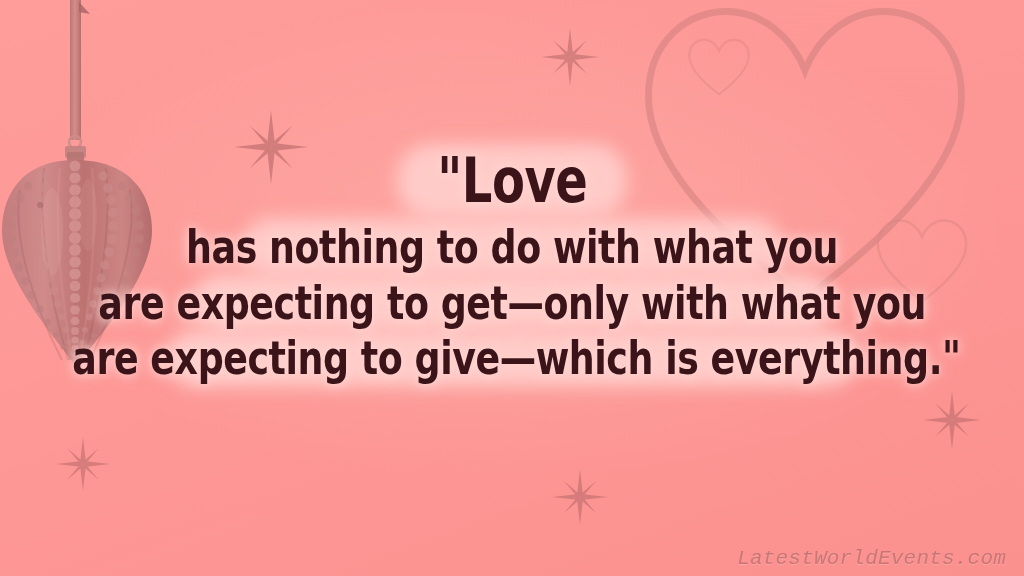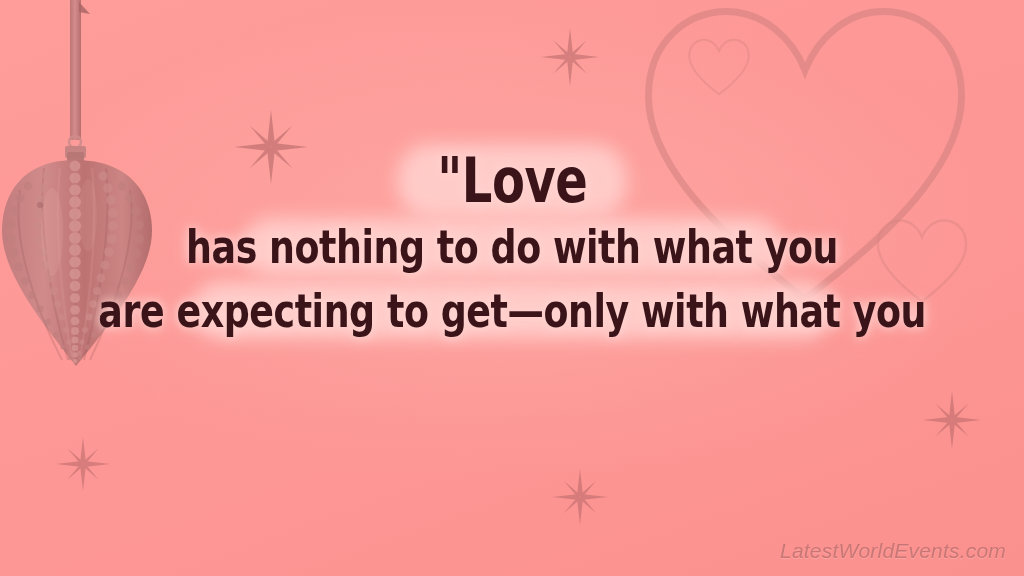--- a/index.html
+++ b/index.html
@@ -66,32 +66,32 @@
     z-index: 1;
     display: inline-block;
     transform: scaleX(0.86);
     transform-origin: center;
     text-shadow:
       0 0 10px rgba(255,214,211,0.95),
       0 0 18px rgba(255,214,211,0.7);
   }
   #line1 { font-size: 62px; margin-bottom: 8px; }
   #line1 .halo { width: 230px; height: 74px; }
-  #line2 { font-size: 47px; margin-bottom: 14px; }
+  #line2 { font-size: 47px; margin-bottom: 6px; }
   #line2 .halo { width: 540px; height: 58px; }
   #line3 { font-size: 47px; margin-bottom: 6px; text-align: center; }
   #line3 .halo { width: 640px; height: 58px; }
   #line4 { font-size: 47px; }
   #line4 .halo { width: 690px; height: 58px; }
   
   #watermark {
     position: absolute;
     right: 18px;
-    bottom: 13px;
-    font-family: Liberation Sans, sans-serif;
+    bottom: 6px;
+    font-family: Liberation Mono, monospace;
     font-style: italic;
     font-size: 21px;
     letter-spacing: 0.2px;
     color: rgba(186, 108, 106, 0.78);
     text-shadow: 0 1px 1px rgba(255,190,186,0.5);
     user-select: none;
   }
 </style>
 </head>
 <body>
@@ -340,17 +340,21 @@
       <span class="txt">"Love</span>
     </span>
     <span class="qline" id="line2">
       <span class="halo"></span>
       <span class="txt">has nothing to do with what you</span>
     </span>
     <span class="qline" id="line3">
       <span class="halo"></span>
       <span class="txt">are expecting to get—only with what you</span>
     </span>
+    <span class="qline" id="line4">
+      <span class="halo"></span>
+      <span class="txt">are expecting to give—which is everything."</span>
+    </span>
   </div>
 
   <div id="watermark">LatestWorldEvents.com</div>
 
 </div>
 
 </body></html>

